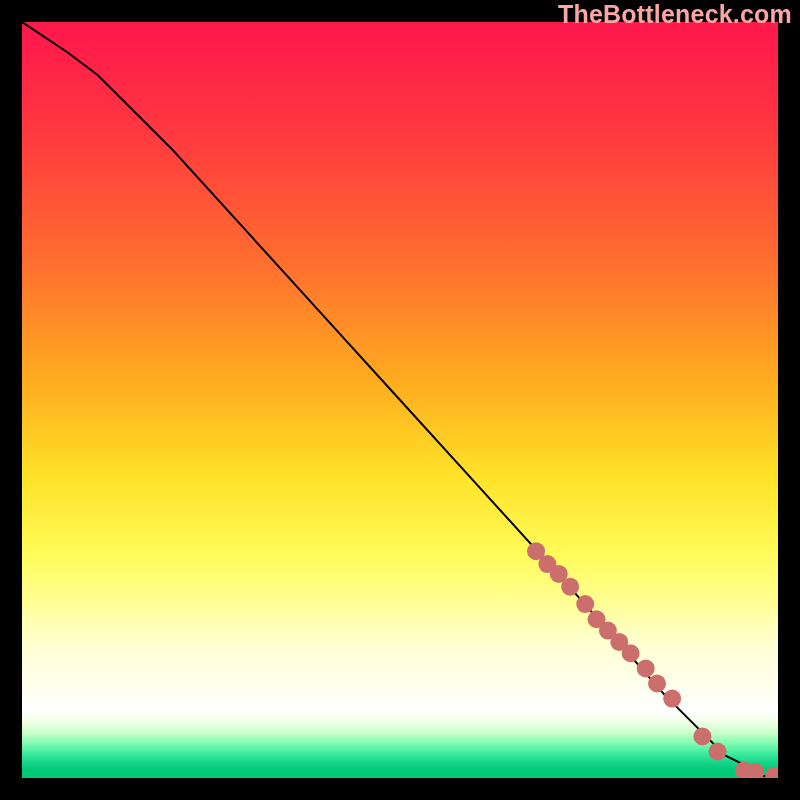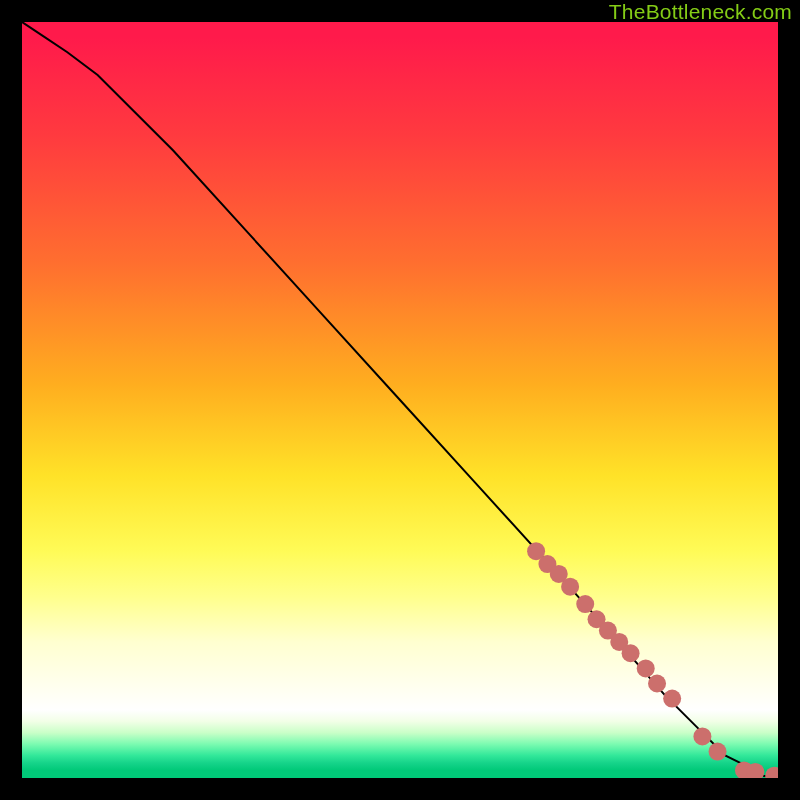--- a/index.html
+++ b/index.html
@@ -52,23 +52,23 @@
     );
   }
   .overlay-svg {
     position: absolute;
     inset: 0;
   }
   .watermark {
     position: absolute;
     top: 0;
     right: 8px;
-    color: #84cc16;
-    font-size: 21px;
-    font-weight: 400;
+    color: #fca5a5;
+    font-size: 25px;
+    font-weight: 700;
     letter-spacing: 0.2px;
     user-select: none;
   }
 </style>
 </head>
 <body>
 
 <div class="frame">
 
   <div class="plot">

